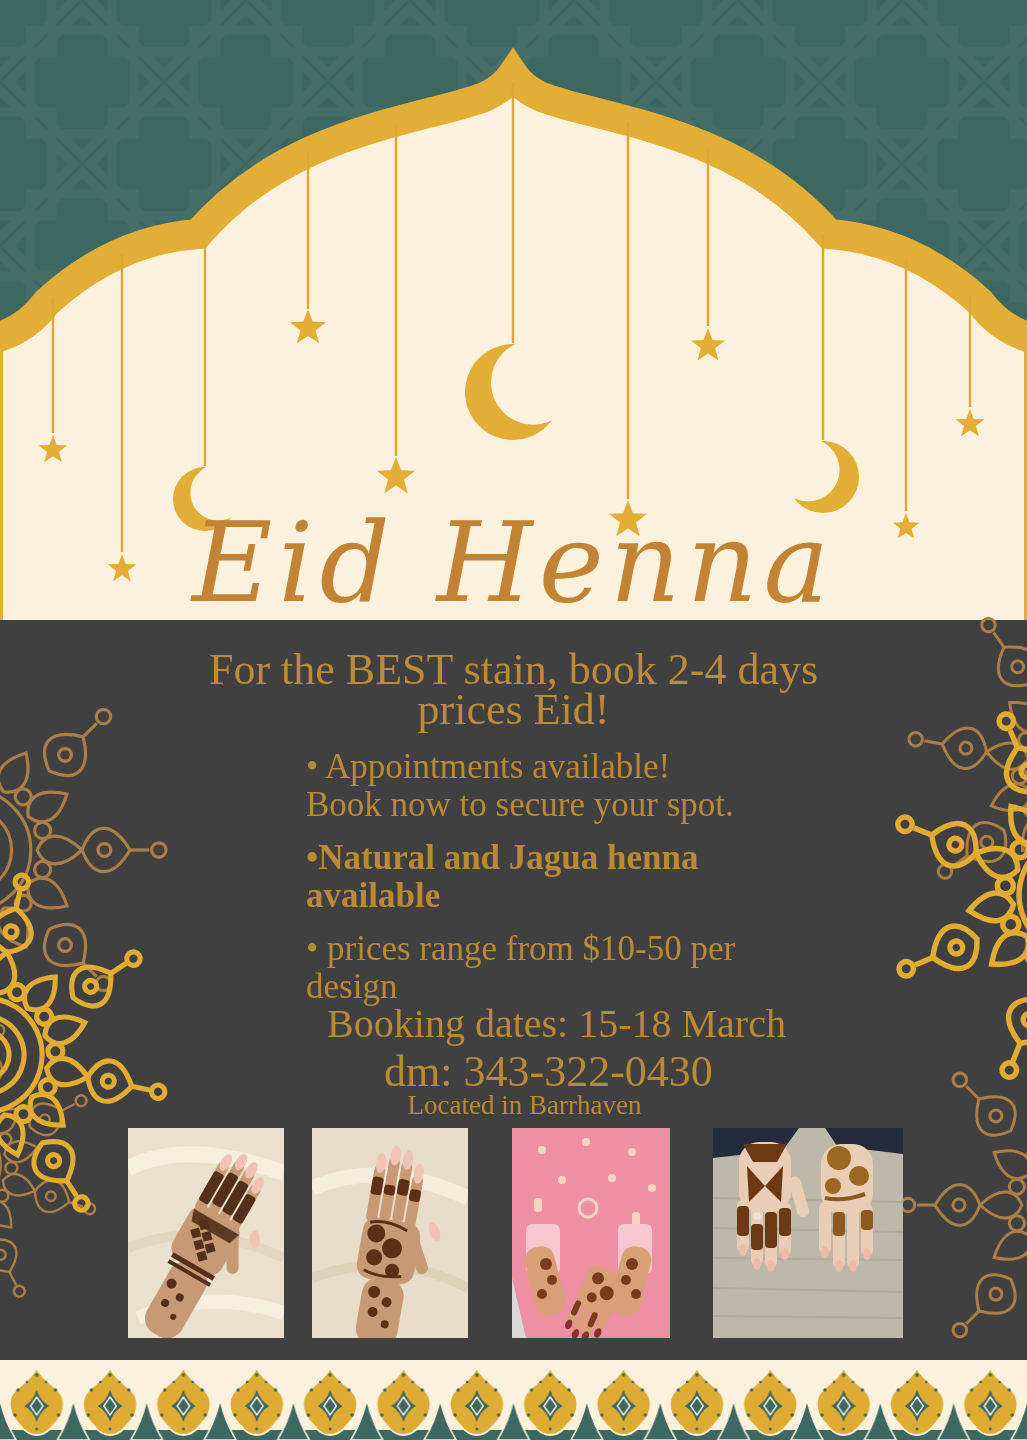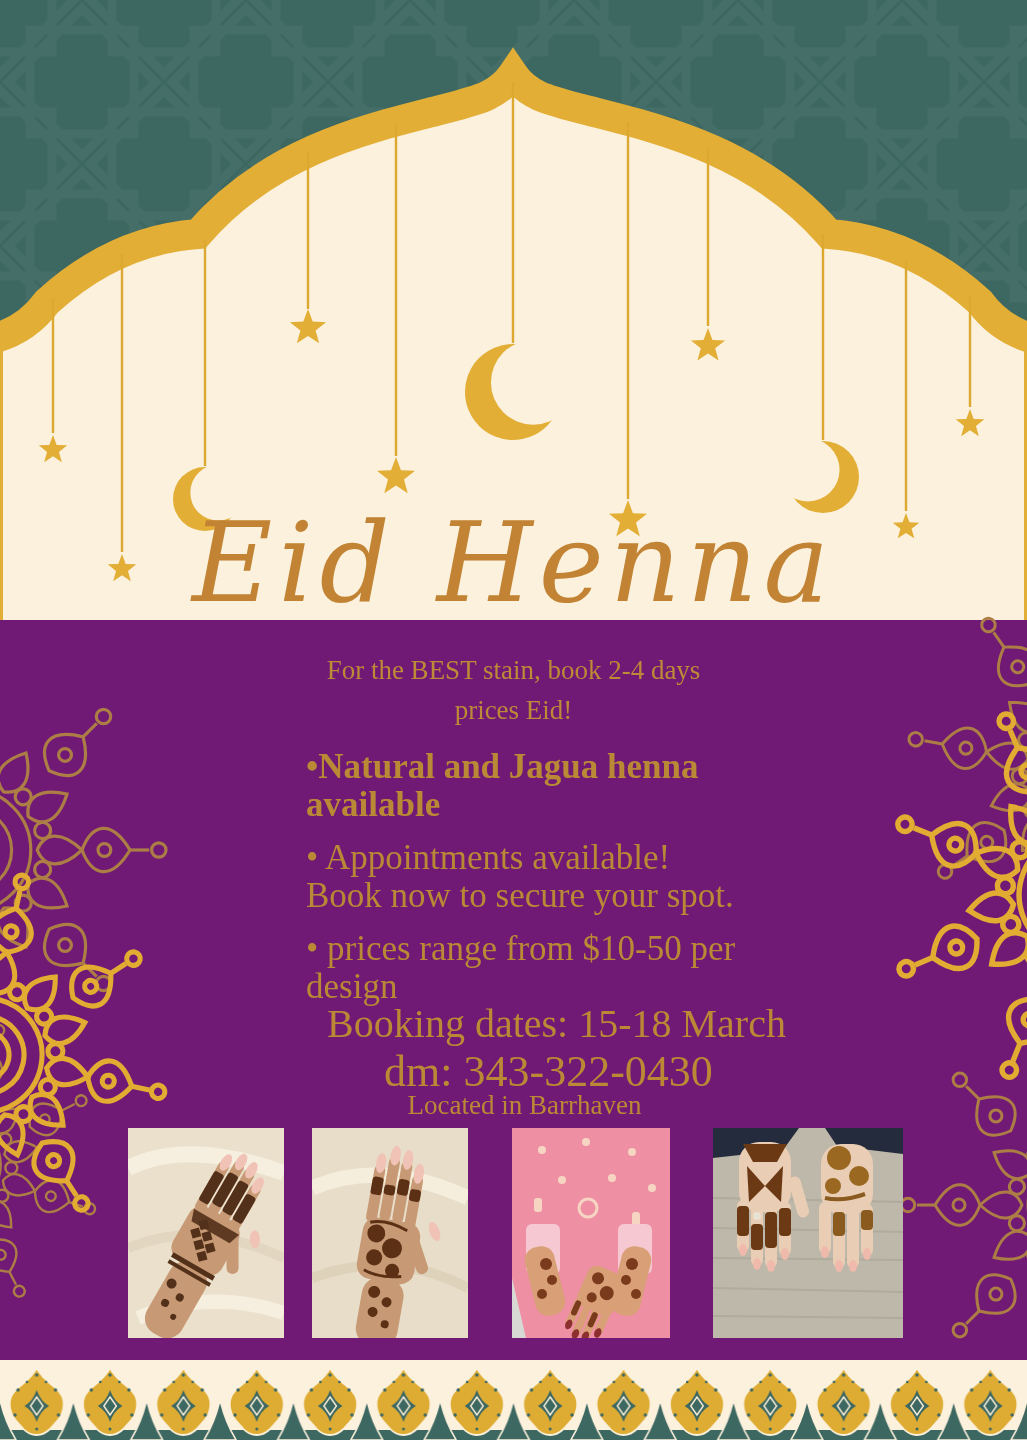--- a/index.html
+++ b/index.html
@@ -1,36 +1,36 @@
 <!DOCTYPE html>
 <html><head>
 <meta charset="utf-8">
 <style>
   html,body{margin:0;padding:0;background:#2e2e2e;}
   .canvas{
     position:relative;width:1027px;height:1440px;margin:0 auto;
-    background:#701a75;overflow:hidden;
+    background:#404040;overflow:hidden;
     font-family:"Liberation Serif", serif;
   }
   .layer{position:absolute;left:0;top:0;}
   
   .arch-path{fill:#FBF1DC;stroke:#E3AE35;stroke-width:30;stroke-miterlimit:9;}
   .ipg rect{fill:none;stroke:#49736C;stroke-width:9;}
   .string-line{stroke:#DCA82F;stroke-width:2.4;}
   
   .m-line{color:#AC7E46;stroke-width:2;}
   .m-gold{color:#E2AC33;stroke-width:3.4;}
   .mnd-shape{stroke:currentColor;fill:none;}
   
   .txt{position:absolute;left:0;width:1027px;text-align:center;color:#BB8936;}
   .title{
     top:508px;font-family:"DejaVu Serif", serif;font-style:italic;
     font-size:110px;letter-spacing:6px;color:#C28434;line-height:1;
   }
-  .subtitle{top:650px;font-size:27px;line-height:40px;color:#BD8A38;}
+  .subtitle{top:650px;font-size:44px;line-height:40px;color:#BD8A38;}
   .bullets{
     position:absolute;left:306px;top:748px;text-align:left;
     color:#B98936;font-size:35px;line-height:38px;white-space:nowrap;
   }
   .bullet-group{margin-bottom:15px;}
   .bold{font-weight:bold;}
   .booking{top:1000px;font-size:40px;padding-left:43px;}
   .contact{top:1046px;font-size:44px;padding-left:35px;}
   .located{top:1090px;font-size:27px;padding-left:11px;}
   
@@ -193,27 +193,27 @@
   </svg>
 
   <div class="txt title">Eid Henna</div>
 
   <div class="txt subtitle">
     <div>For the BEST stain, book 2-4 days</div>
     <div>prices Eid!</div>
   </div>
 
   <div class="bullets">
+    <div class="bullet-group">
+      <div>• Appointments available!</div>
+      <div>Book now to secure your spot.</div>
+    </div>
     <div class="bullet-group bold">
       <div>•Natural and Jagua henna</div>
       <div>available</div>
-    </div>
-    <div class="bullet-group">
-      <div>• Appointments available!</div>
-      <div>Book now to secure your spot.</div>
     </div>
     <div class="bullet-group">
       <div>• prices range from $10-50 per</div>
       <div>design</div>
     </div>
   </div>
 
   <div class="txt booking">Booking dates: 15-18 March</div>
   <div class="txt contact">dm: 343-322-0430</div>
   <div class="txt located">Located in Barrhaven</div>

